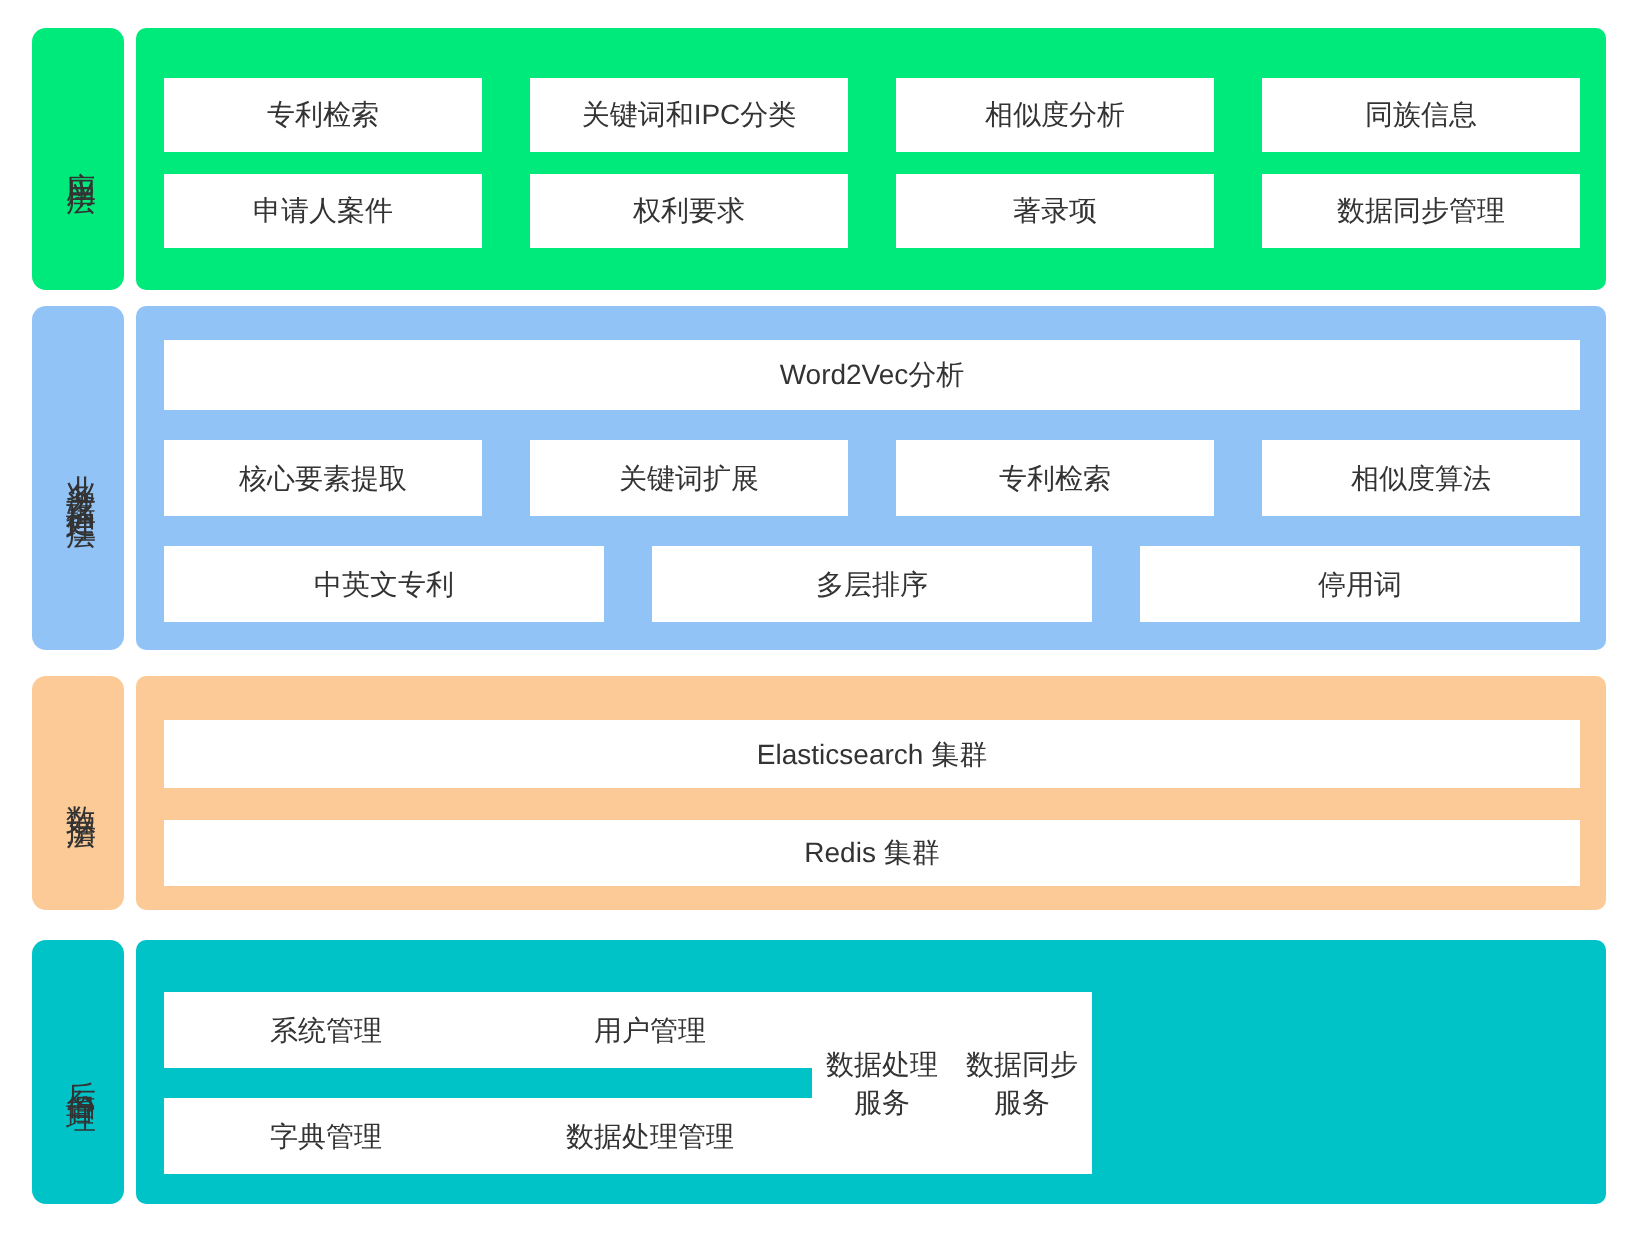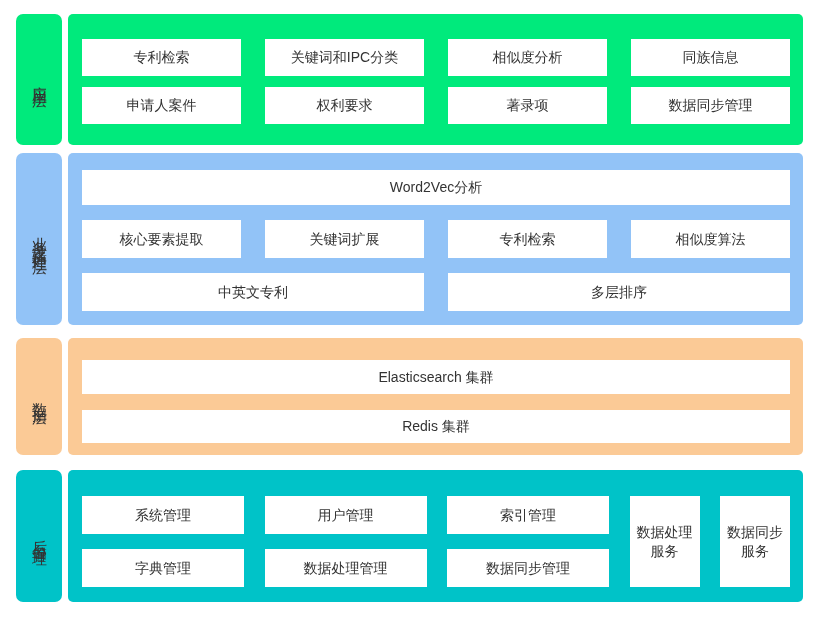--- a/index.html
+++ b/index.html
@@ -41,21 +41,21 @@
   .layer-body {
     flex: 1;
     border-radius: 5px;
     box-sizing: border-box;
     display: flex;
     flex-direction: column;
   }
   .layer-app .layer-body   { padding: 25px 13px 21px 14px; gap: 11px; }
   .layer-biz .layer-body   { padding: 17px 13px 14px 14px; gap: 15px; }
   .layer-data .layer-body  { padding: 22px 13px 12px 14px; gap: 16px; justify-content: center; }
-  .layer-admin .layer-body { padding: 26px 13px 15px 14px; flex-direction: row; justify-content: space-between; }
+  .layer-admin .layer-body { padding: 26px 13px 15px 14px; flex-direction: row; justify-content: flex-start; }
 
   .grid-row {
     display: flex;
     flex: 1;
     gap: 24px;
   }
   .grid-row .cell { flex: 1; }
 
   .cell {
     background: #ffffff;
@@ -117,20 +117,21 @@
       <div class="cell cell-full">Word2Vec分析</div>
       <div class="grid-row">
         <div class="cell">核心要素提取</div>
         <div class="cell">关键词扩展</div>
         <div class="cell">专利检索</div>
         <div class="cell">相似度算法</div>
       </div>
       <div class="grid-row">
         <div class="cell">中英文专利</div>
         <div class="cell">多层排序</div>
+        <div class="cell">停用词</div>
       </div>
     </div>
   </div>
 
   <div class="layer layer-data">
     <div class="layer-label" style="background-color: rgb(251, 202, 150);">数据层</div>
     <div class="layer-body" style="background-color: rgb(251, 202, 150);">
       <div class="cell cell-full">Elasticsearch 集群</div>
       <div class="split-row">
         <div class="cell cell-redis">Redis 集群</div>
@@ -142,22 +143,18 @@
     <div class="layer-label" style="background-color: rgb(0, 195, 200);">后台管理</div>
     <div class="layer-body" style="background-color: rgb(0, 195, 200);">
       <div class="pair">
         <div class="cell">系统管理</div>
         <div class="cell">字典管理</div>
       </div>
       <div class="pair">
         <div class="cell">用户管理</div>
         <div class="cell">数据处理管理</div>
       </div>
-      <div class="pair">
-        <div class="cell">索引管理</div>
-        <div class="cell">数据同步管理</div>
-      </div>
       <div class="cell cell-tall">数据处理服务</div>
       <div class="cell cell-tall">数据同步服务</div>
     </div>
   </div>
 
 </div>
 
 </body></html>

